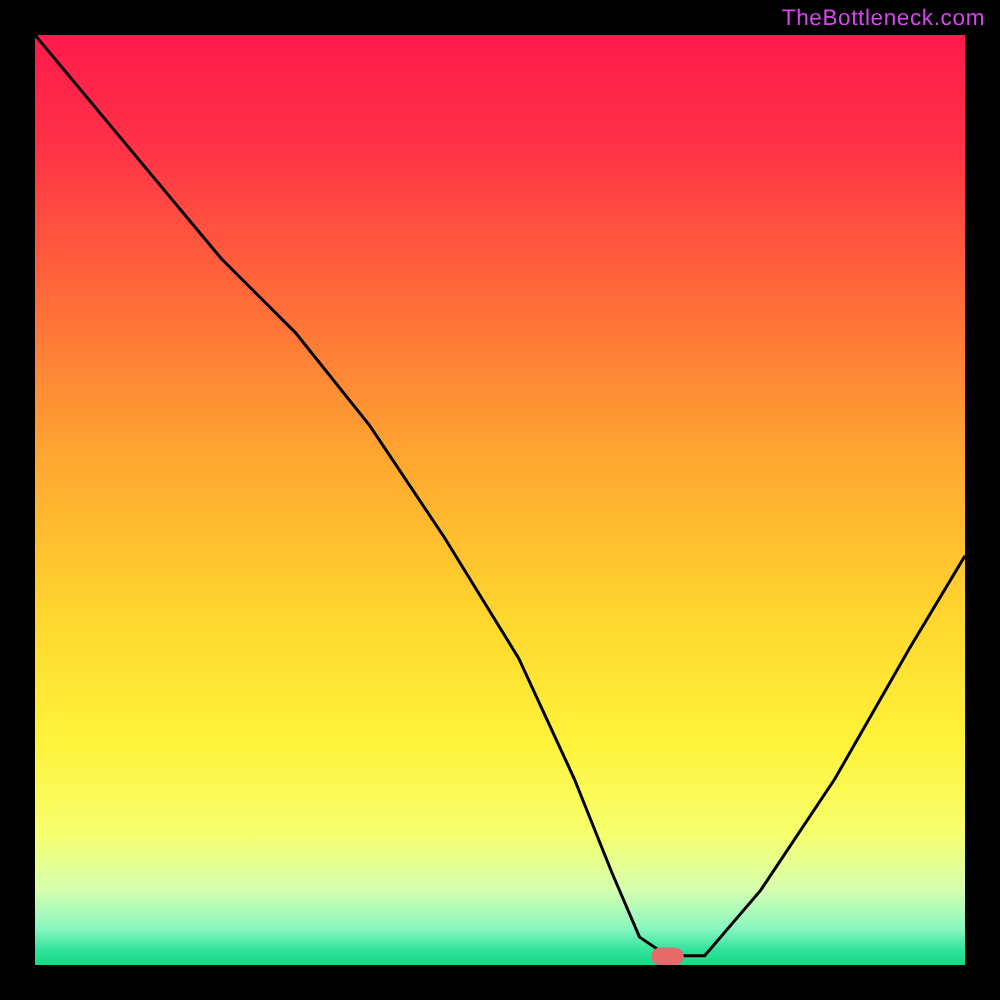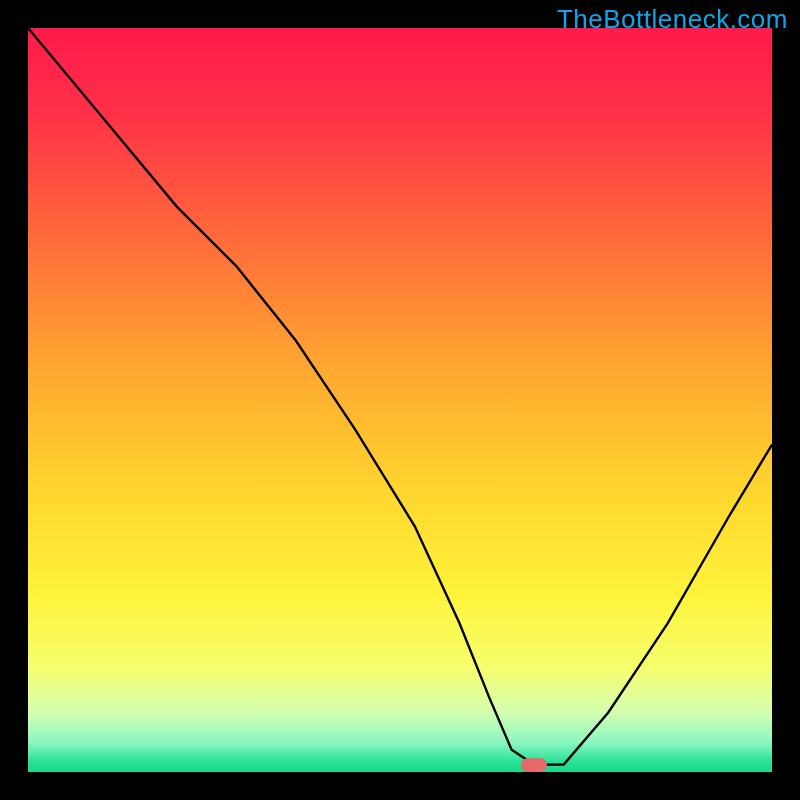--- a/index.html
+++ b/index.html
@@ -14,22 +14,22 @@
   .frame {
     position: relative;
     width: 800px;
     height: 800px;
     background: #000;
   }
   .watermark {
     position: absolute;
     top: 4px;
     right: 12px;
-    color: #0ea5e9;
-    font-size: 26px;
+    color: #d946ef;
+    font-size: 18px;
     font-weight: 500;
     letter-spacing: 0.5px;
     z-index: 10;
   }
   .plot-area {
     position: absolute;
     left: 28px;
     top: 28px;
     width: 744px;
     height: 744px;

